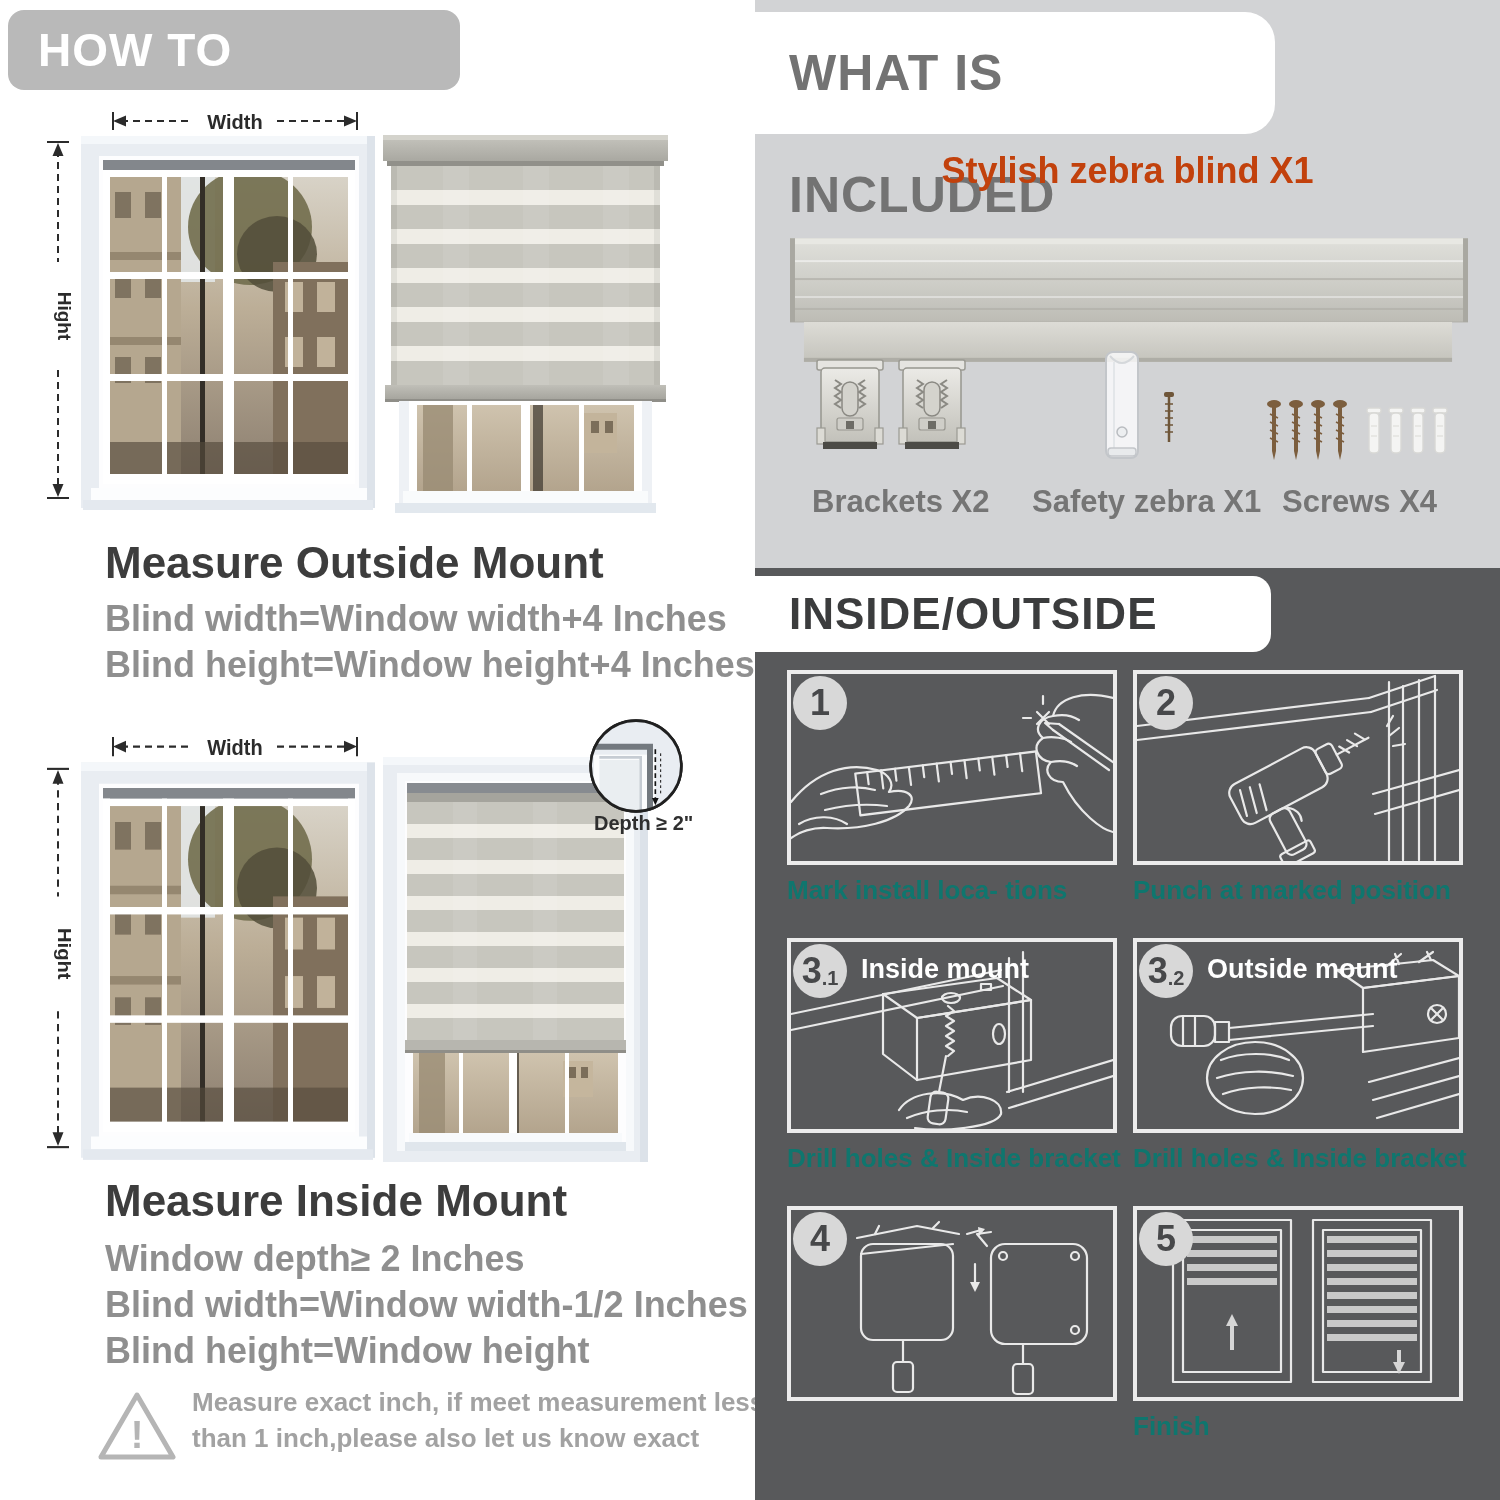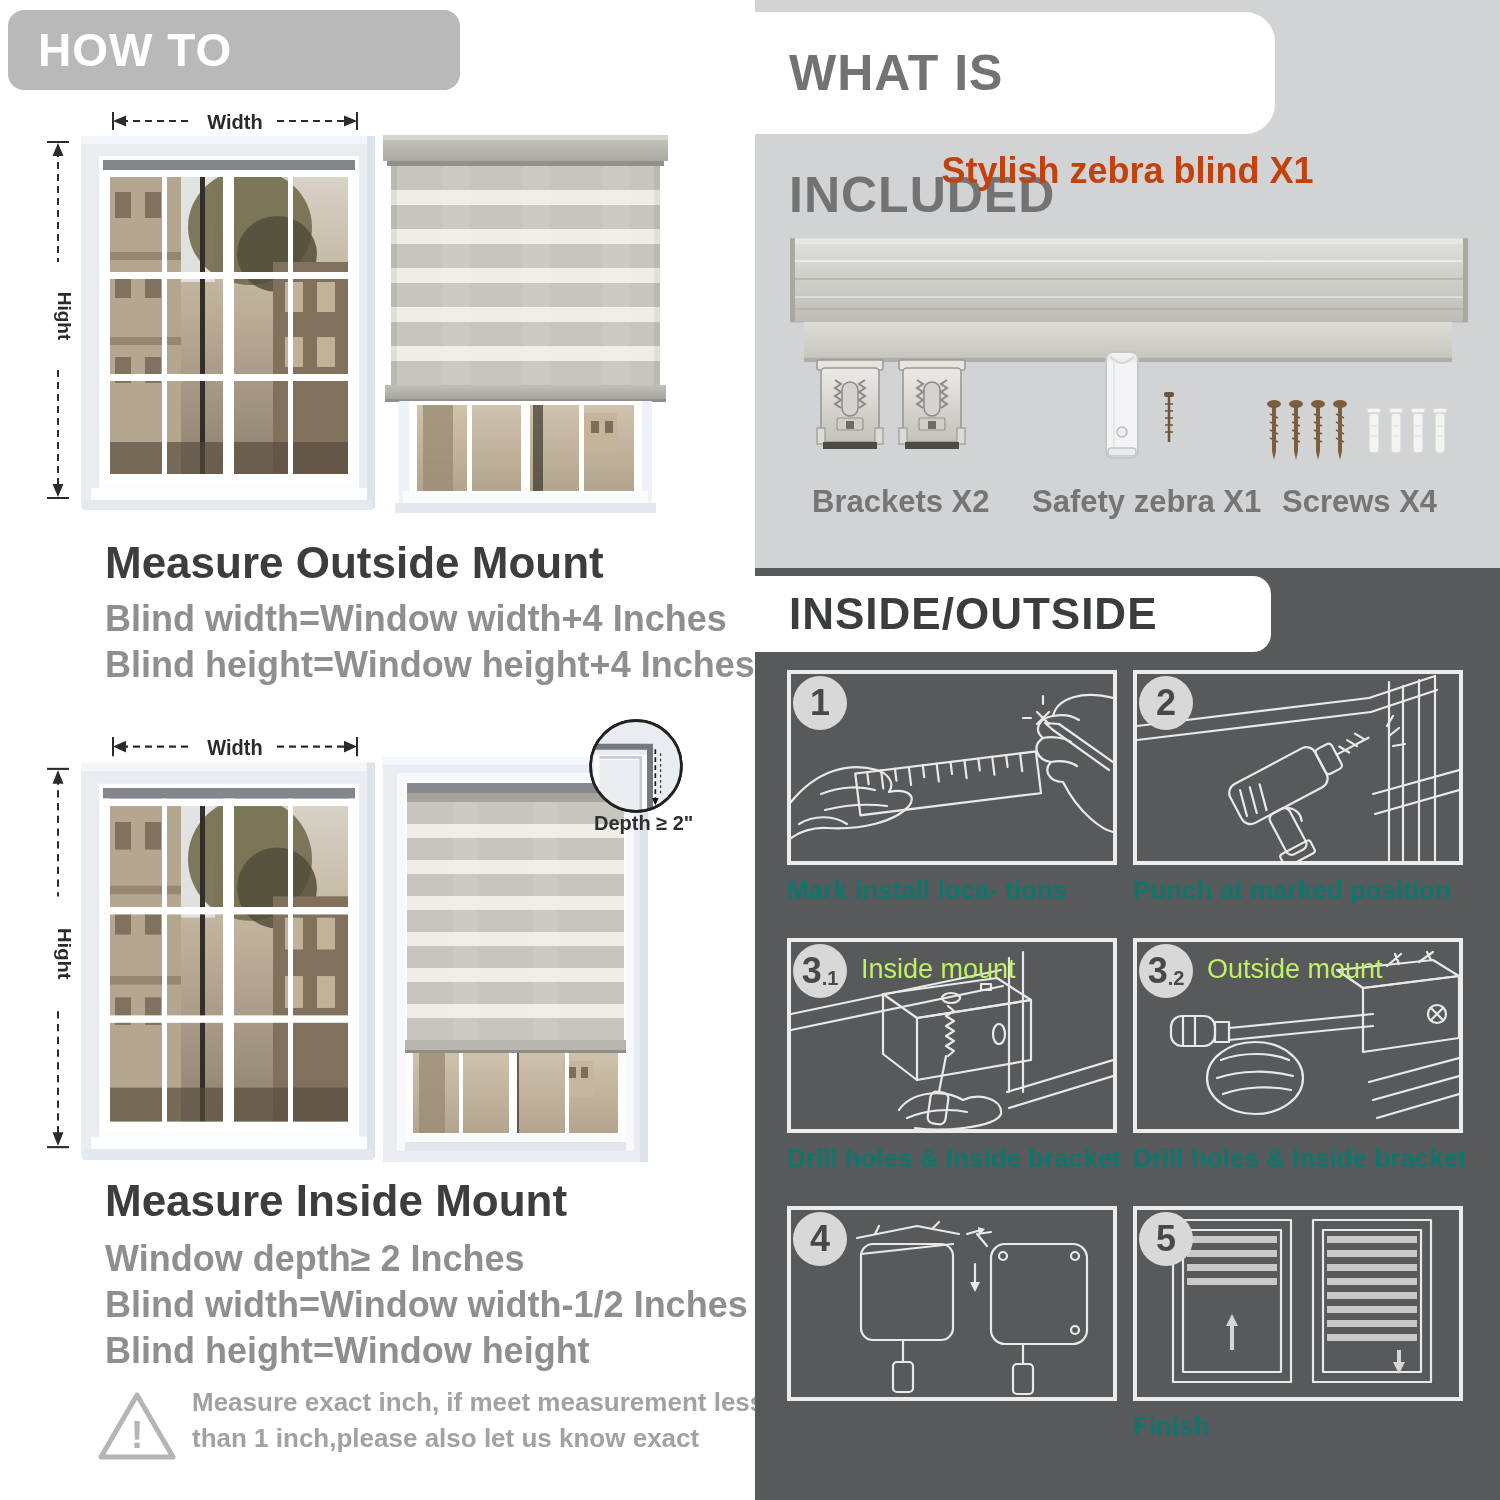--- a/index.html
+++ b/index.html
@@ -25,21 +25,21 @@
   .badge-iom{left:755px;top:576px;width:516px;height:76px;background:#ffffff;border-radius:0 18px 18px 0;
              color:#3b3c3d;font-size:44px;font-weight:700;line-height:76px;padding-left:34px;
              letter-spacing:1px;box-sizing:border-box;}
   .step{position:absolute;width:330px;}
   .panel{position:relative;width:330px;height:195px;border:4px solid #ececec;background:#58595b;box-sizing:border-box;}
   .panel svg{position:absolute;left:0;top:0;}
   .nbadge{position:absolute;top:2px;left:2px;width:54px;height:54px;border-radius:50%;background:#d8d8d8;
           color:#47484a;display:flex;align-items:center;justify-content:center;font-weight:700;}
   .nbadge .n{font-size:36px;}
   .nbadge .ns{font-size:20px;margin-top:14px;}
-  .inner-label{position:absolute;left:70px;top:12px;color:#bef264;font-size:27px;font-weight:400;white-space:nowrap;}
+  .inner-label{position:absolute;left:70px;top:12px;color:#ffffff;font-size:27px;font-weight:700;white-space:nowrap;}
   .cap{margin-top:10px;color:#0f766e;font-size:26px;font-weight:700;white-space:nowrap;}
   .lineart{stroke:#e9e9e9;stroke-width:2.2;fill:none;stroke-linecap:round;stroke-linejoin:round;}
 </style>
 </head>
 <body>
 
 <div class="page">
 
   <div class="abs badge-htm">HOW TO MEASURE</div>
 

